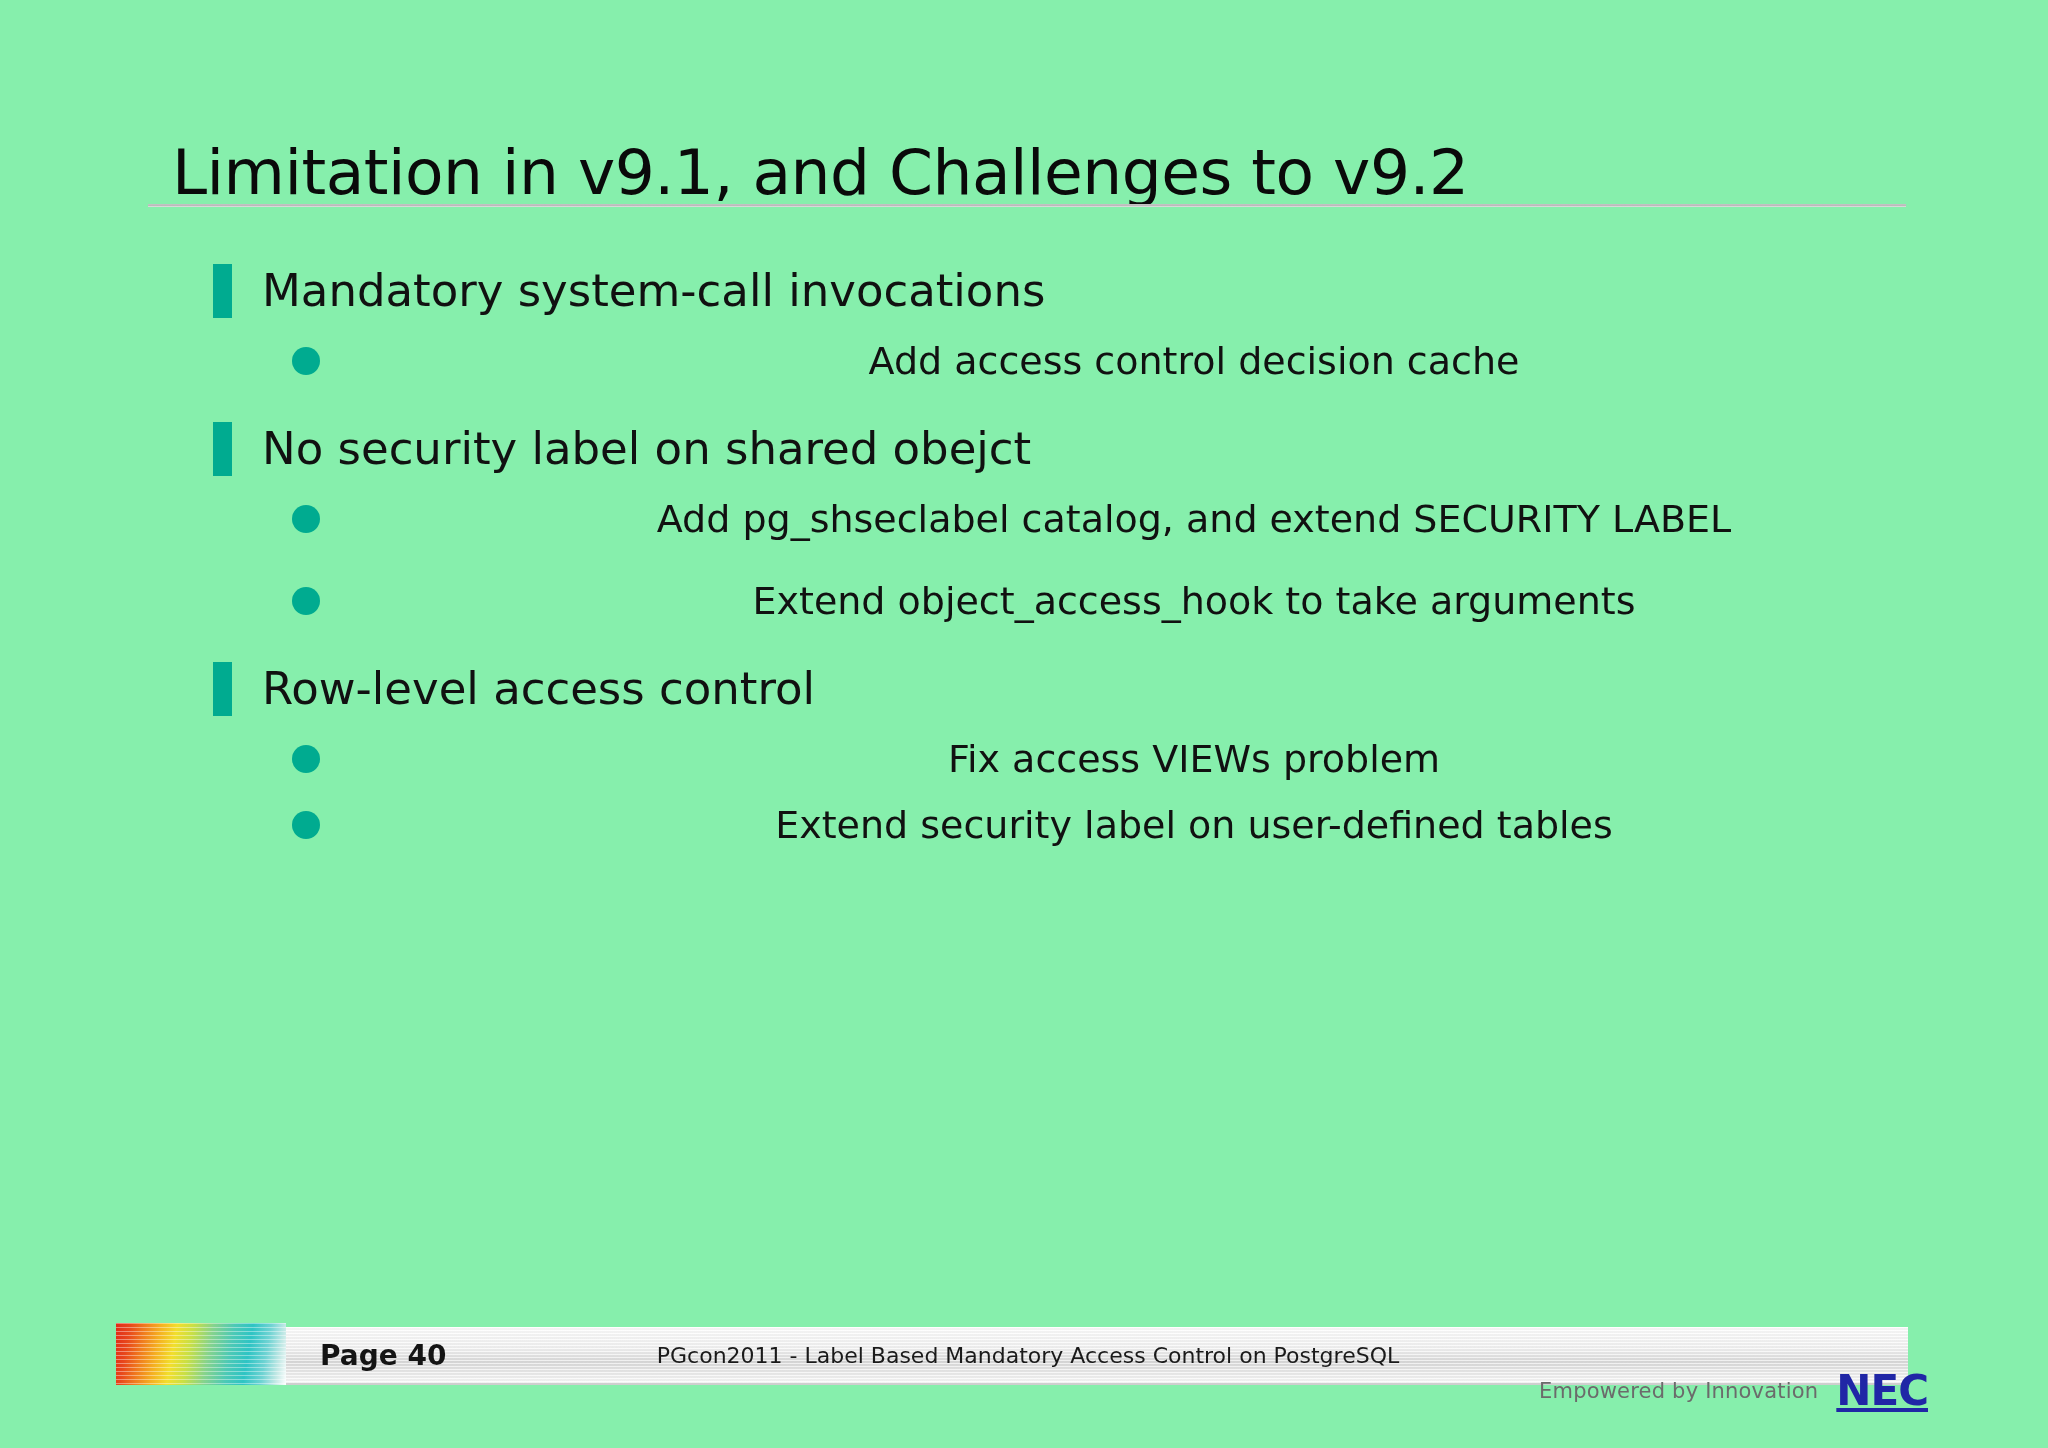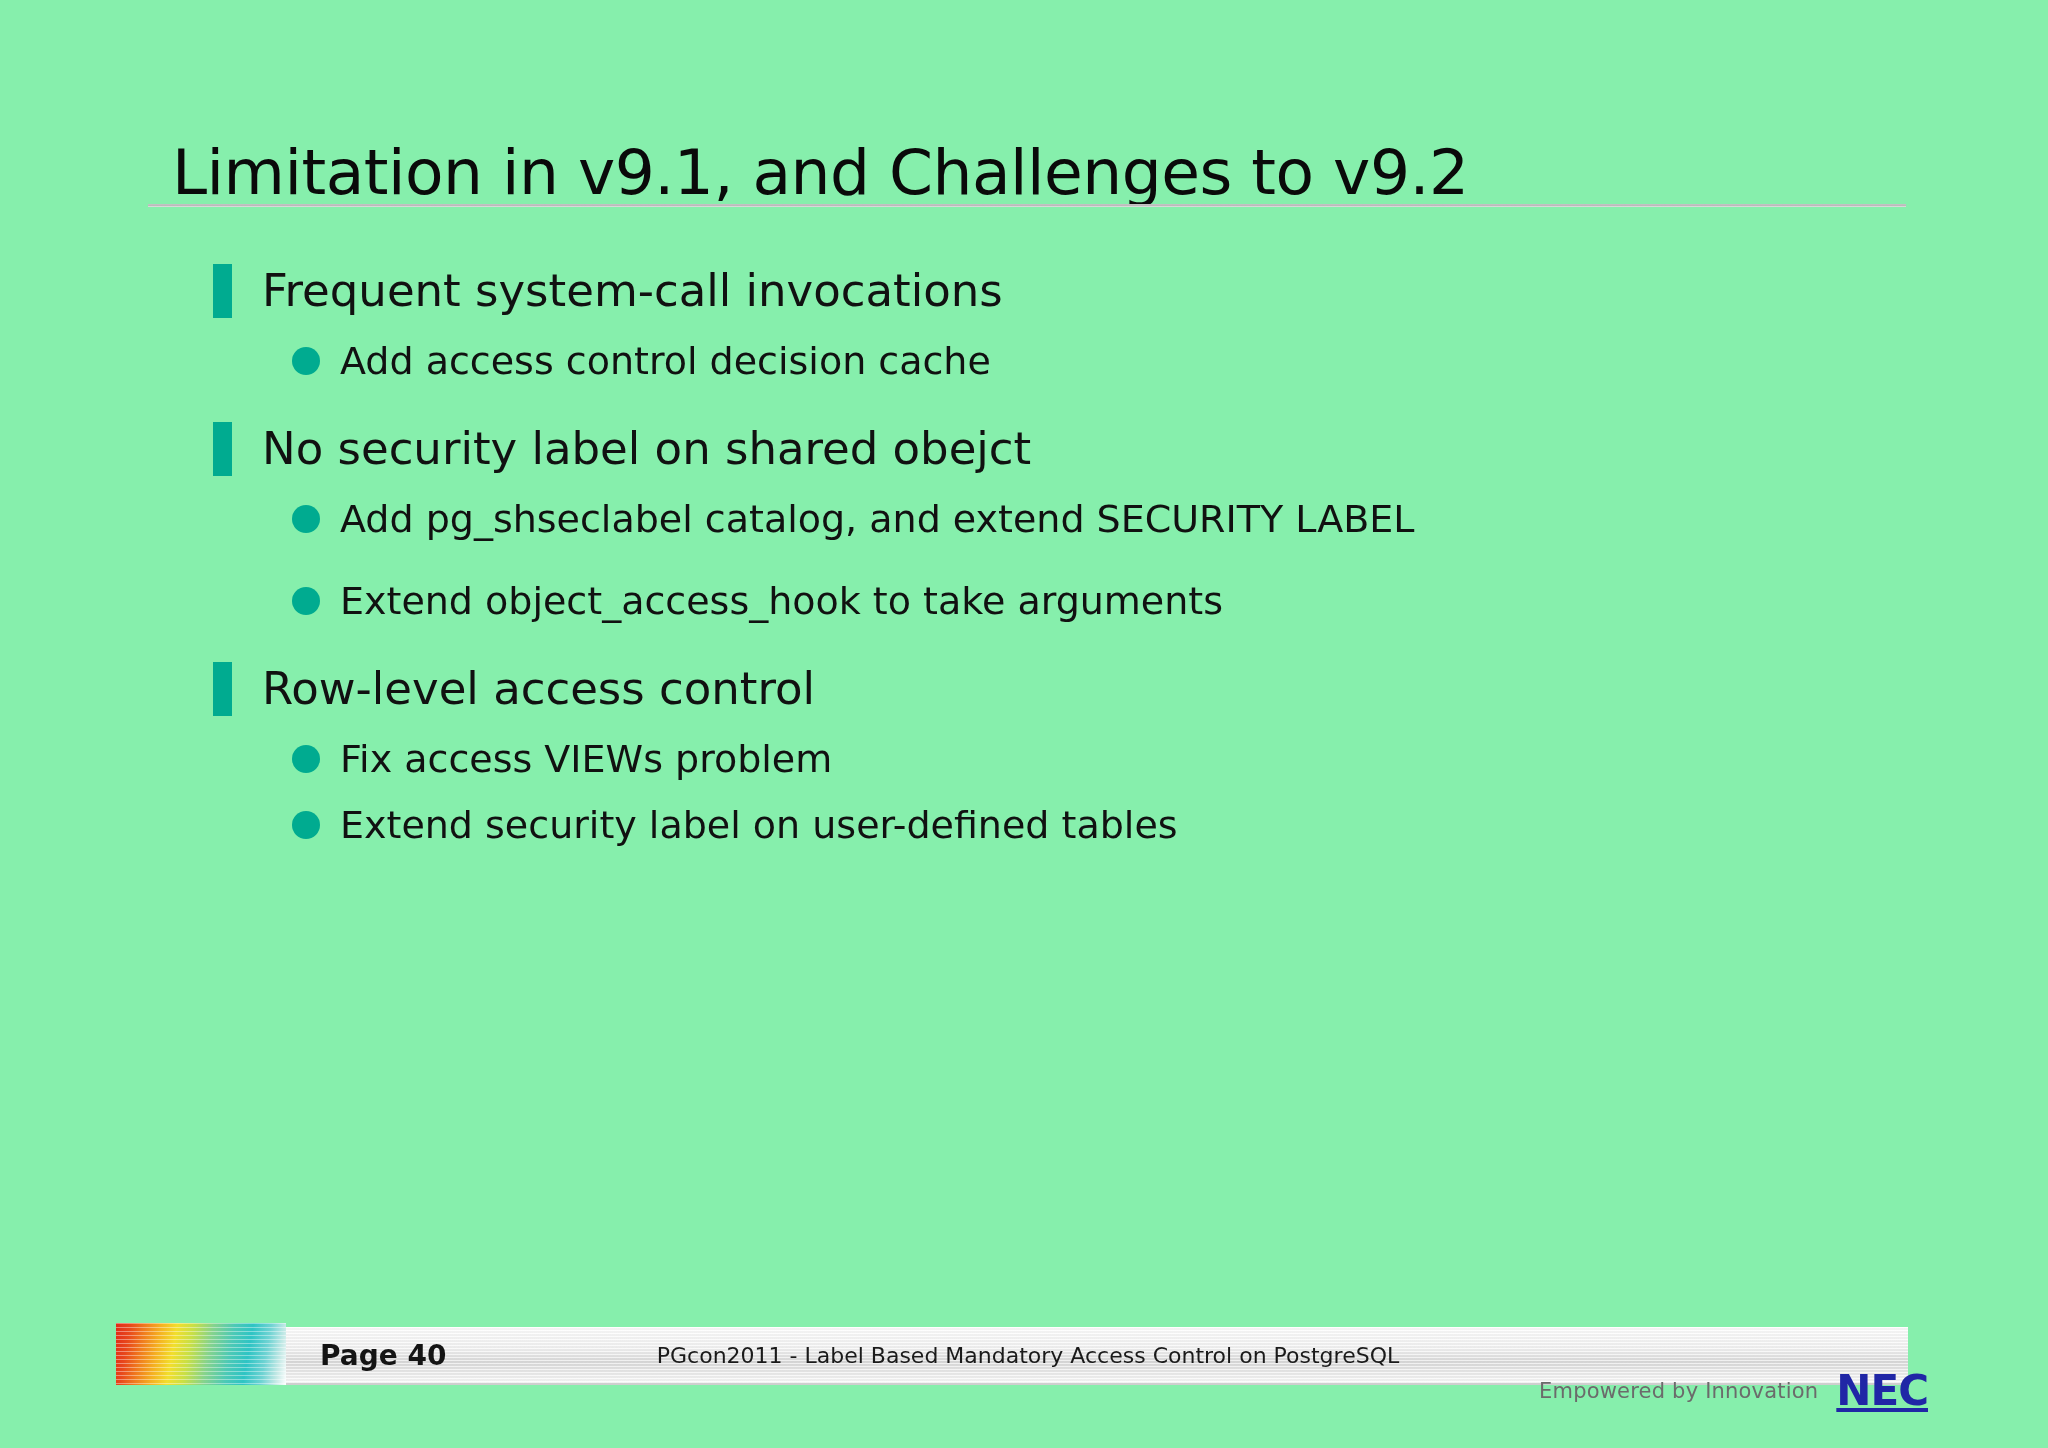--- a/index.html
+++ b/index.html
@@ -74,20 +74,21 @@
     line-height: 1;
     white-space: nowrap;
   }
 
   .lvl2 {
     position: relative;
     height: 66px;
     padding-left: 340px;
     display: flex;
     align-items: center;
+    justify-content: center;
   }
   .lvl2-marker {
     position: absolute;
     left: 292px;
     top: 19px;
     width: 28px;
     height: 28px;
     border-radius: 50%;
     background: #00ab90;
   }
@@ -201,21 +202,21 @@
 <div class="slide">
 
   <h1 class="title">Limitation in v9.1, and Challenges to v9.2</h1>
   <div class="title-rule"></div>
 
   <div class="body-list">
 
     <div class="group">
       <div class="lvl1">
         <span class="lvl1-marker"></span>
-        <span class="lvl1-text">Frequent system-call invocations</span>
+        <span class="lvl1-text">Mandatory system-call invocations</span>
       </div>
       <div class="lvl2">
         <span class="lvl2-marker"></span>
         <span class="lvl2-text">Add access control decision cache</span>
       </div>
     </div>
     <div class="group-gap"></div>
 
     <div class="group">
       <div class="lvl1">

